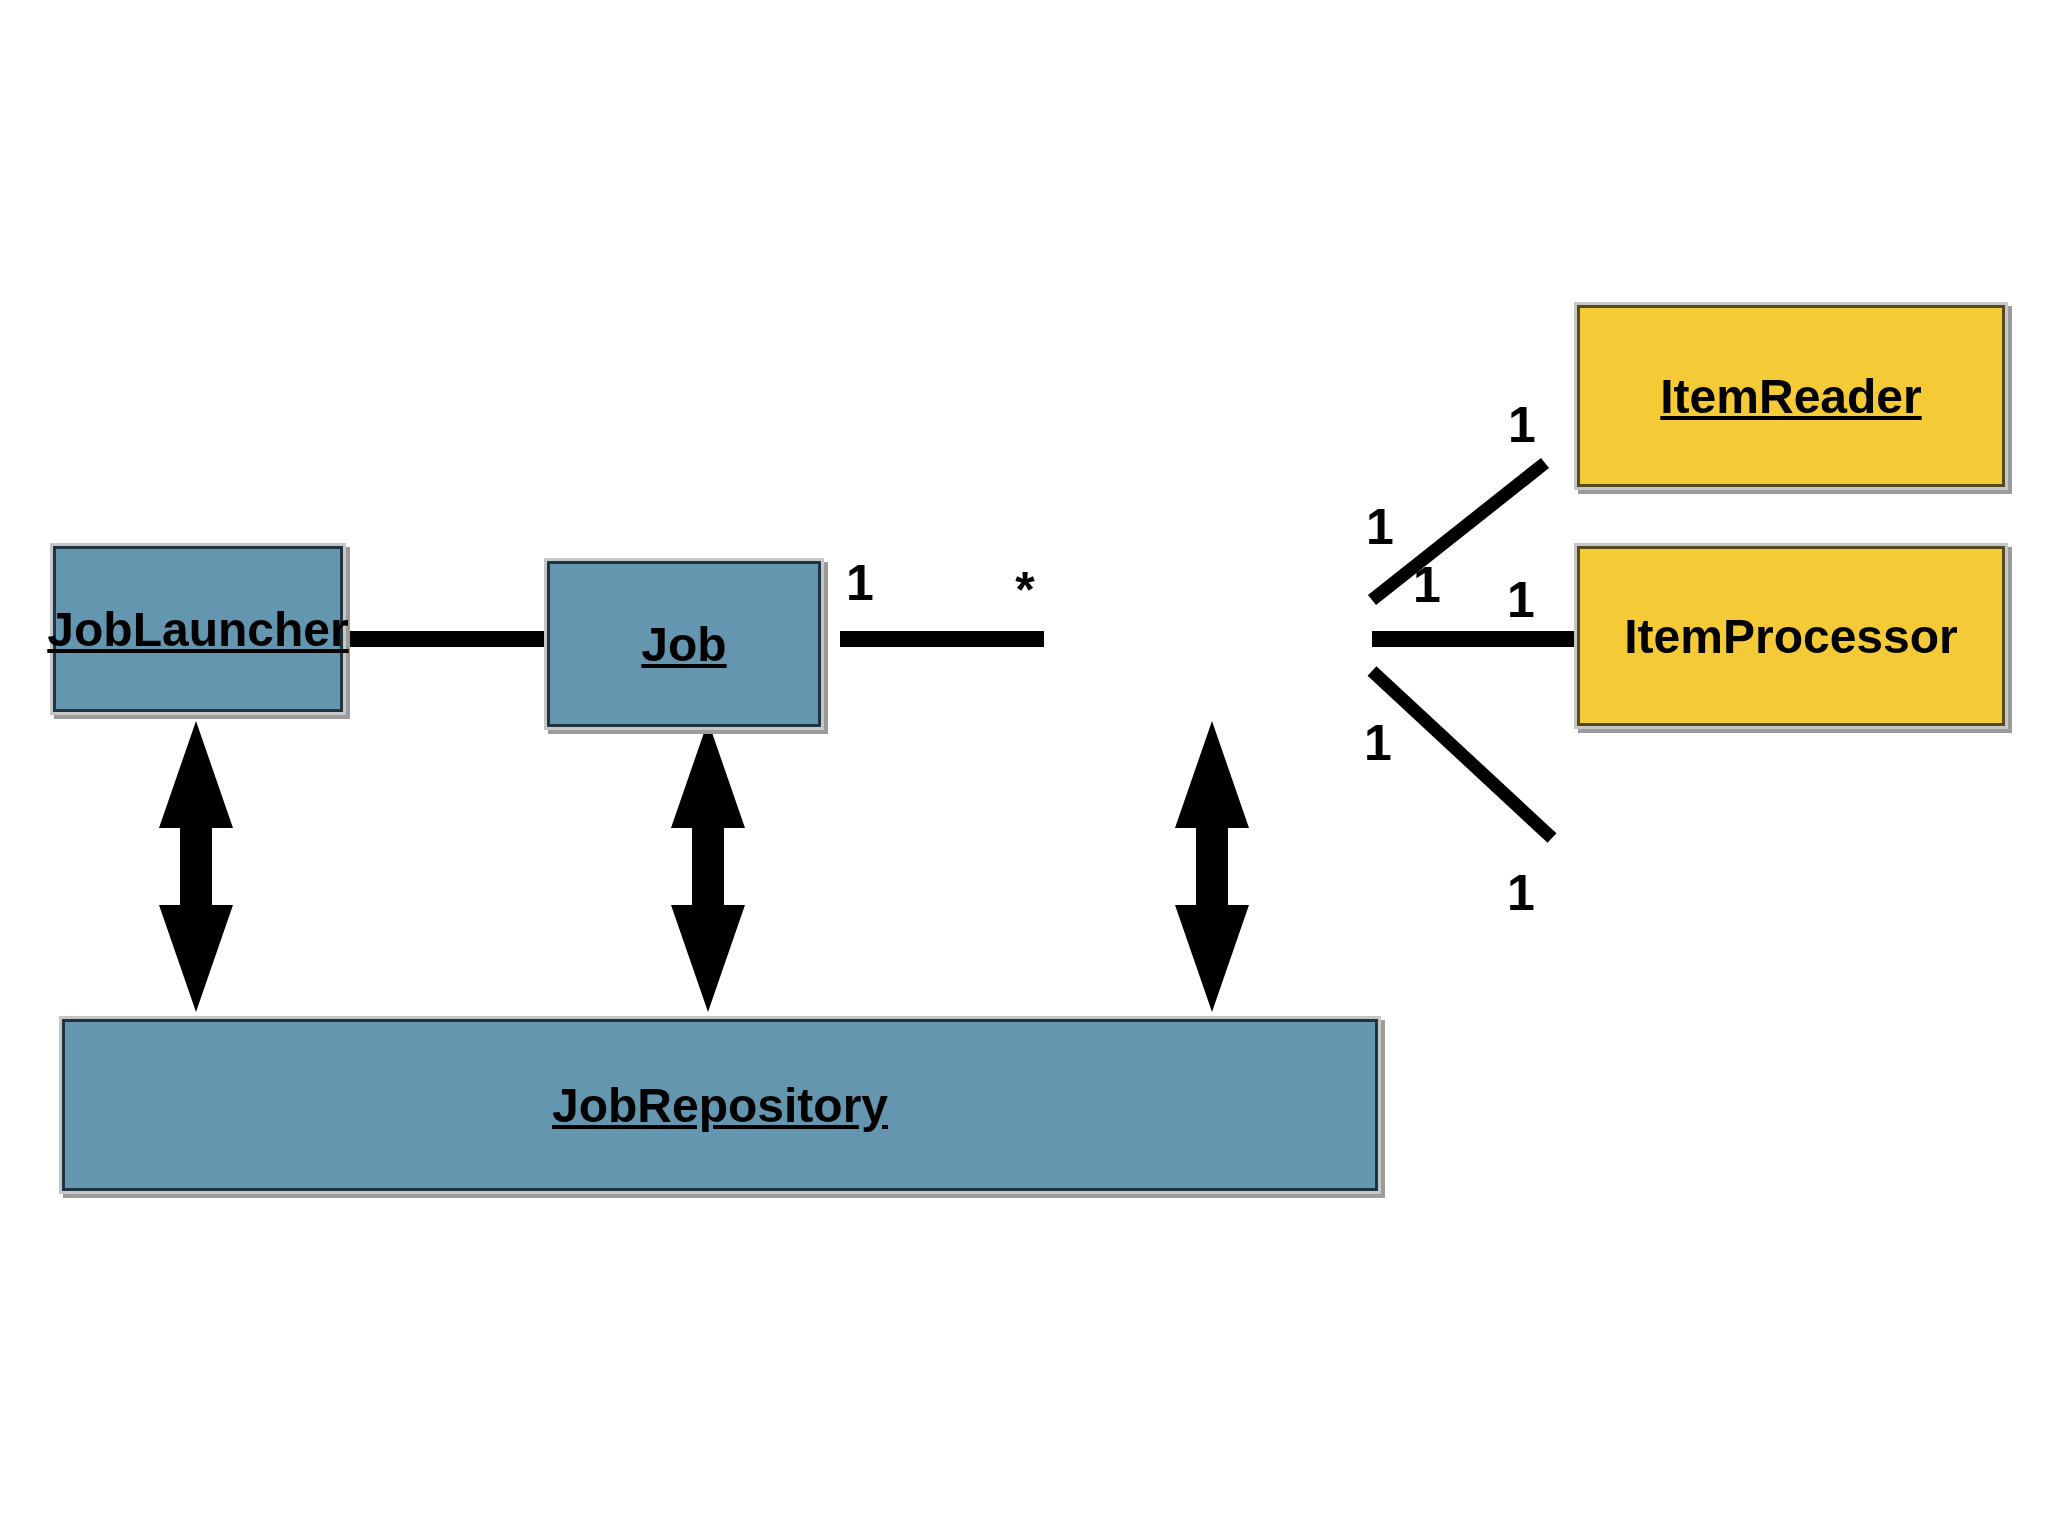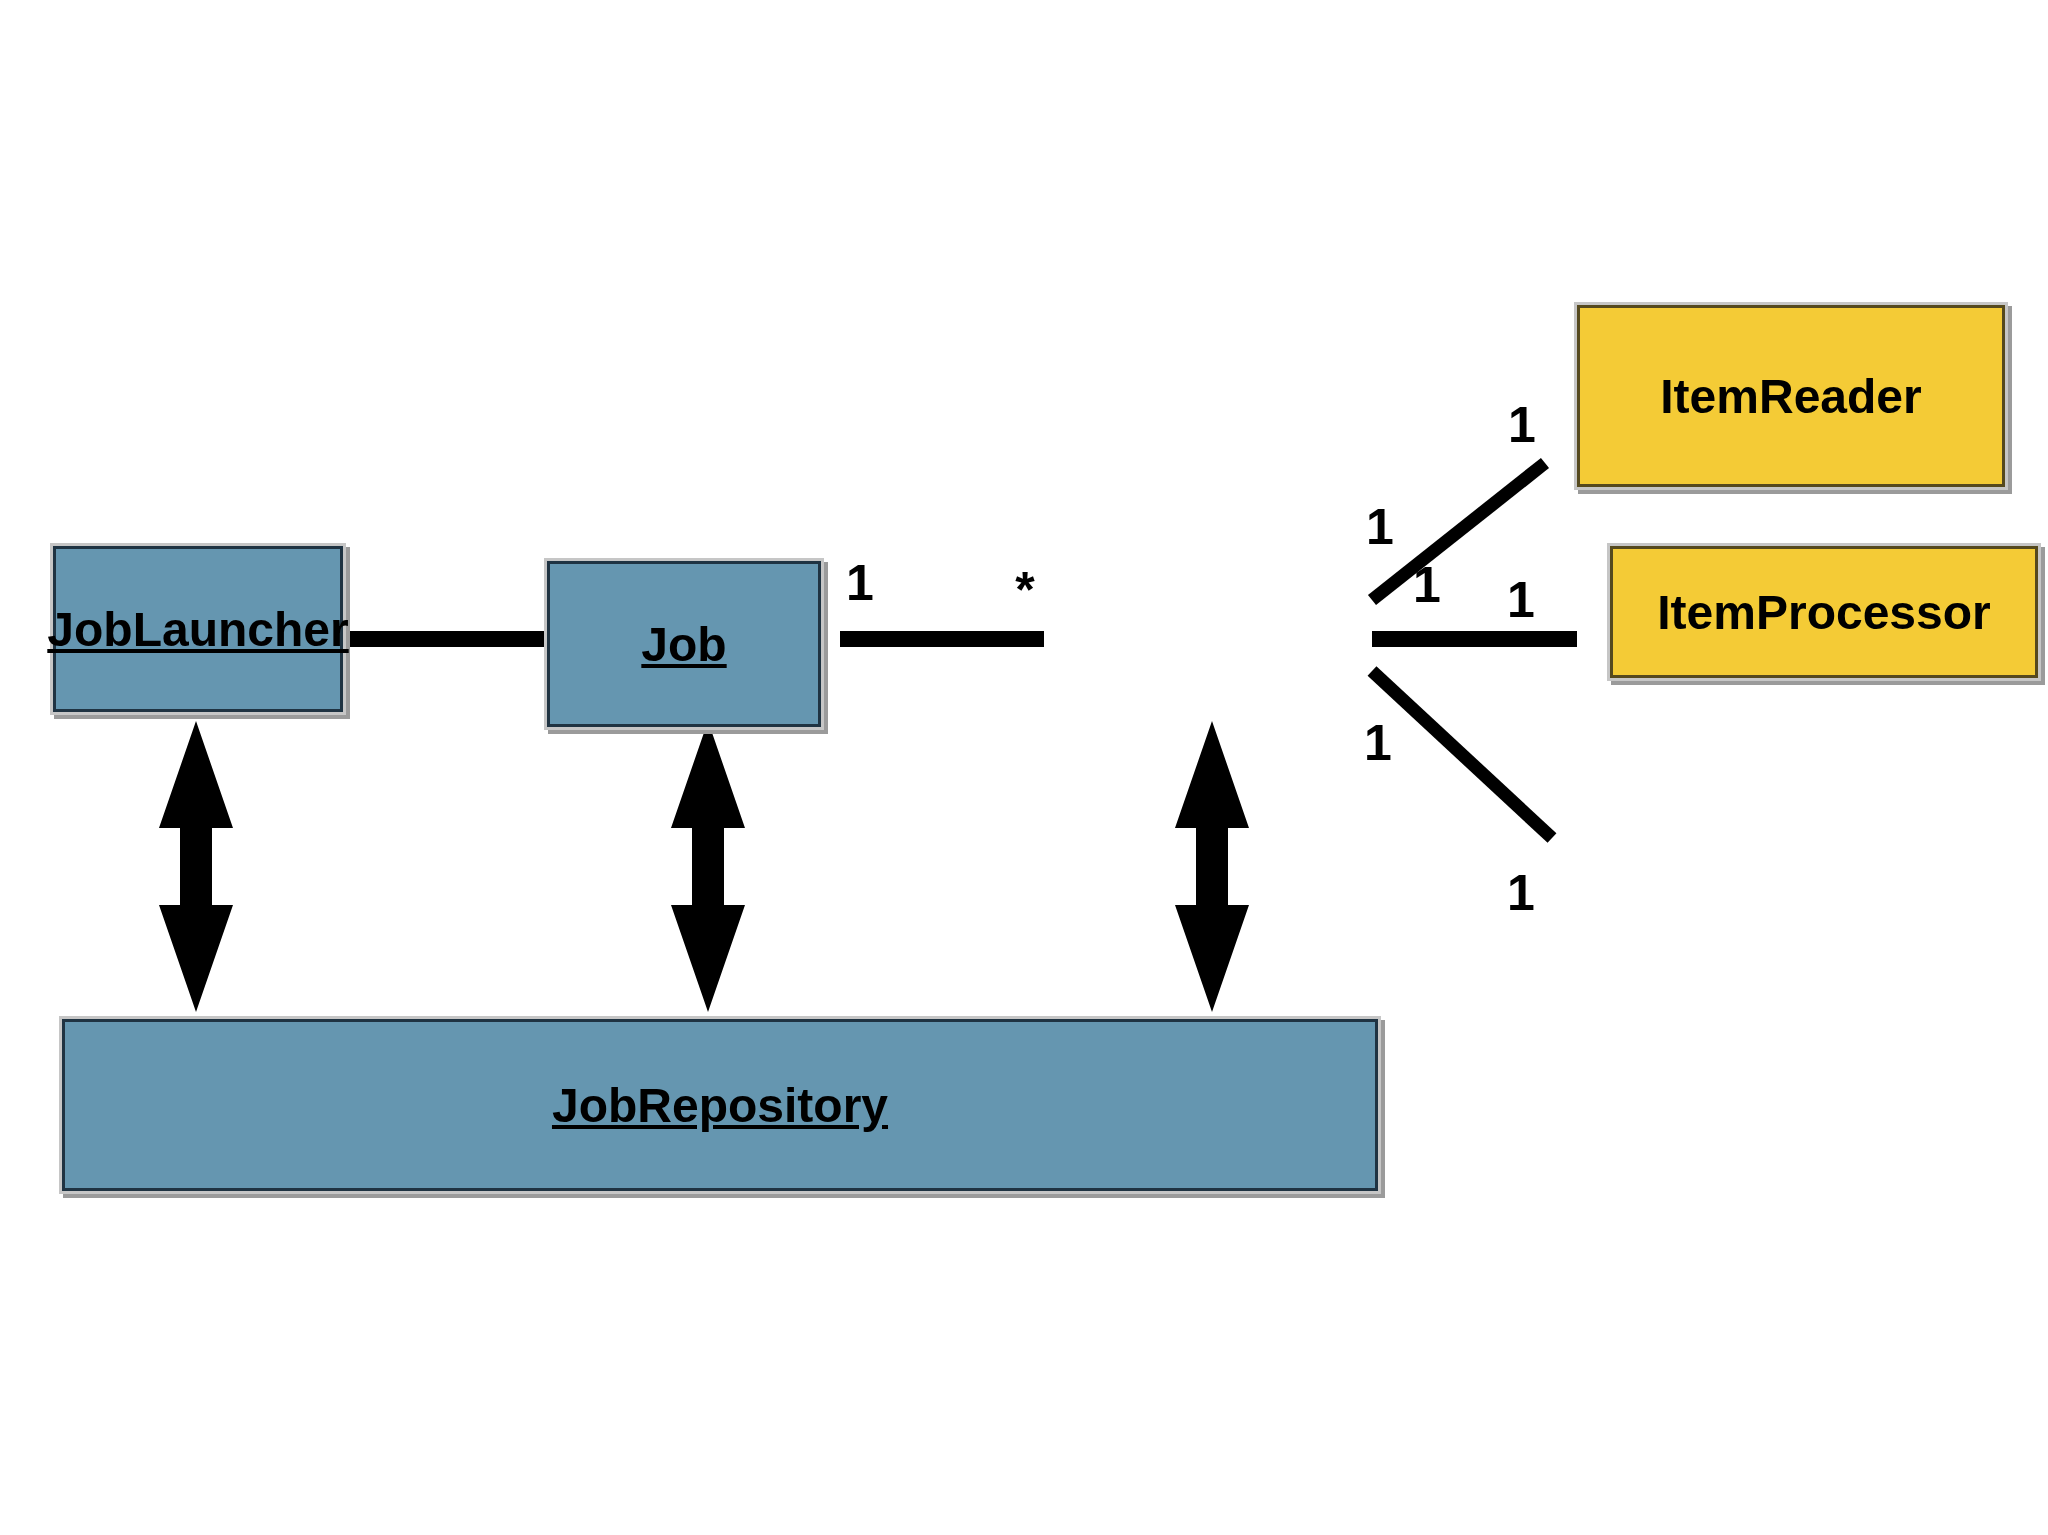--- a/index.html
+++ b/index.html
@@ -62,25 +62,25 @@
 
   <div class="node blue" style="left:547px;top:546px;width:274px;height:166px;margin-top:15px;">
     <span class="lbl">Job</span>
   </div>
 
 
   <div class="node blue" style="left:62px;top:1019px;width:1316px;height:172px;">
     <span class="lbl">JobRepository</span>
   </div>
 
-  <div class="node yellow" style="left:1577px;top:305px;width:428px;height:182px;">
+  <div class="node yellow" style="left:1577px;top:305px;width:428px;height:182px;text-decoration:underline;">
     <span class="lbl">ItemReader</span>
   </div>
 
-  <div class="node yellow" style="left:1577px;top:546px;width:428px;height:132px;margin-left:33px;">
+  <div class="node yellow" style="left:1577px;top:546px;width:428px;height:180px;">
     <span class="lbl">ItemProcessor</span>
   </div>
 
 
   <div class="mult" style="left:860px;top:583px;">1</div>
   <div class="mult" style="left:1025px;top:590px;">*</div>
 
   <div class="mult" style="left:1380px;top:527px;">1</div>
   <div class="mult" style="left:1522px;top:425px;">1</div>
 

